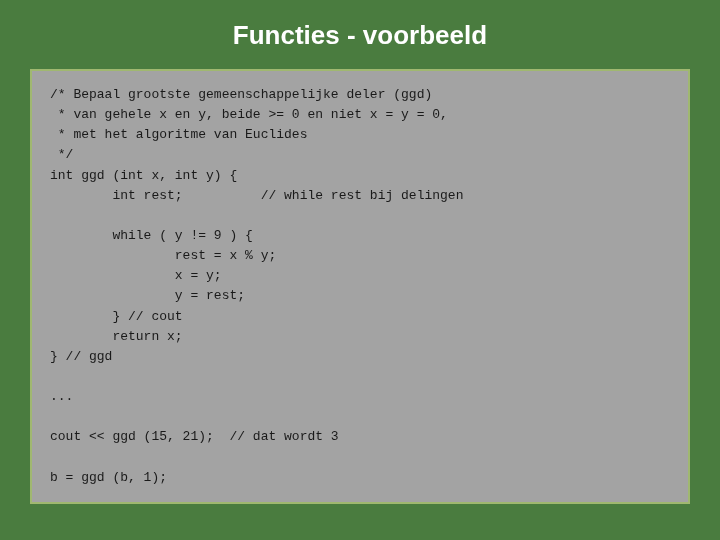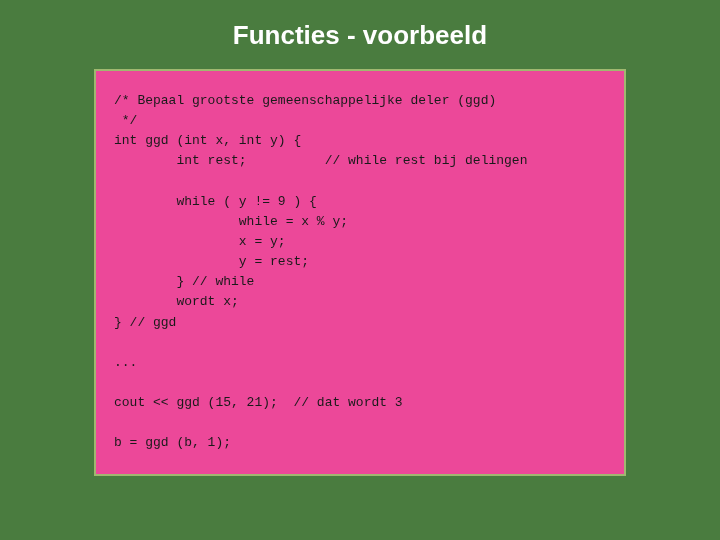--- a/index.html
+++ b/index.html
@@ -23,52 +23,54 @@
 
     .page-title {
       color: #ffffff;
       font-size: 26px;
       font-weight: bold;
       margin-bottom: 18px;
       text-align: center;
     }
 
     .code-box {
-      background-color: #ec4899;
+      background-color: #a3a3a3;
       border: 2px solid #a0b870;
-      width: 532px;
-      padding: 20px 18px;
+      width: 660px;
+      padding: 14px 18px;
       font-family: 'Courier New', Courier, monospace;
       font-size: 13px;
       color: #1a1a1a;
       line-height: 1.55;
     }
 
     .code-line {
       white-space: pre;
       display: block;
     }
   </style>
 </head>
 <body>
 
 <h1 class="page-title">Functies - voorbeeld</h1>
 
 <div class="code-box">
 <span class="code-line">/* Bepaal grootste gemeenschappelijke deler (ggd)</span>
+    <span class="code-line"> * van gehele x en y, beide &gt;= 0 en niet x = y = 0,</span>
+    <span class="code-line"> * met het algoritme van Euclides</span>
     <span class="code-line"> */</span>
     <span class="code-line">int ggd (int x, int y) {</span>
     <span class="code-line">        int rest;          // while rest bij delingen</span>
     <span class="code-line">&nbsp;</span>
     <span class="code-line">        while ( y != 9 ) {</span>
-    <span class="code-line">                while = x % y;</span>
+    <span class="code-line">                rest = x % y;</span>
     <span class="code-line">                x = y;</span>
     <span class="code-line">                y = rest;</span>
-    <span class="code-line">        } // while</span>
-    <span class="code-line">        wordt x;</span>
+    <span class="code-line">        } // cout</span>
+    <span class="code-line">        return x;</span>
     <span class="code-line">} // ggd</span>
     <span class="code-line">&nbsp;</span>
     <span class="code-line">...</span>
     <span class="code-line">&nbsp;</span>
     <span class="code-line">cout &lt;&lt; ggd (15, 21);  // dat wordt 3</span>
     <span class="code-line">&nbsp;</span>
     <span class="code-line">b = ggd (b, 1);</span>
   </div>
 
 </body></html>

